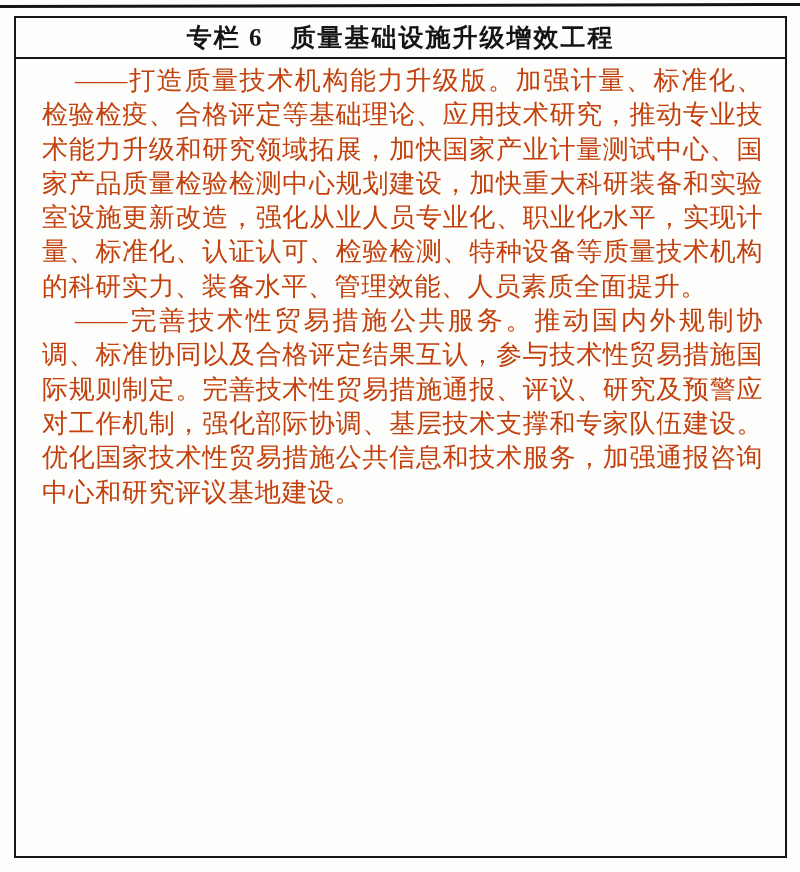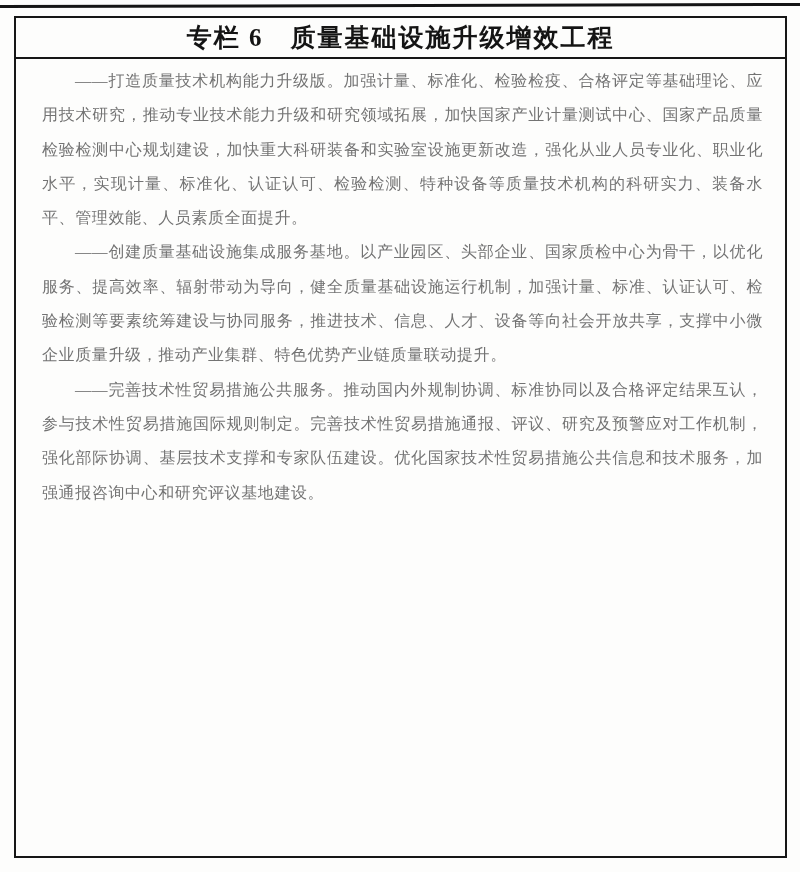--- a/index.html
+++ b/index.html
@@ -47,37 +47,36 @@
     font-size: 25px;
     font-weight: bold;
     letter-spacing: 2px;
     white-space: pre;
   }
   .panel-body {
     padding: 5px 22px 0 26px;
   }
   .panel-body p {
     margin: 0;
-    font-size: 16px;
+    font-size: 26px;
     line-height: 34.3px;
     letter-spacing: 0.6px;
     text-align: justify;
     text-justify: inter-ideograph;
     text-indent: 33px;
-    color: #737373;
+    color: #c2410c;
   }
 </style>
 </head>
 <body>
 
 <div class="page">
   <div class="top-rule"></div>
 
   <div class="panel">
     <div class="panel-title">专栏 6　质量基础设施升级增效工程</div>
 
     <div class="panel-body">
       <p>——打造质量技术机构能力升级版。加强计量、标准化、检验检疫、合格评定等基础理论、应用技术研究，推动专业技术能力升级和研究领域拓展，加快国家产业计量测试中心、国家产品质量检验检测中心规划建设，加快重大科研装备和实验室设施更新改造，强化从业人员专业化、职业化水平，实现计量、标准化、认证认可、检验检测、特种设备等质量技术机构的科研实力、装备水平、管理效能、人员素质全面提升。</p>
-      <p>——创建质量基础设施集成服务基地。以产业园区、头部企业、国家质检中心为骨干，以优化服务、提高效率、辐射带动为导向，健全质量基础设施运行机制，加强计量、标准、认证认可、检验检测等要素统筹建设与协同服务，推进技术、信息、人才、设备等向社会开放共享，支撑中小微企业质量升级，推动产业集群、特色优势产业链质量联动提升。</p>
       <p>——完善技术性贸易措施公共服务。推动国内外规制协调、标准协同以及合格评定结果互认，参与技术性贸易措施国际规则制定。完善技术性贸易措施通报、评议、研究及预警应对工作机制，强化部际协调、基层技术支撑和专家队伍建设。优化国家技术性贸易措施公共信息和技术服务，加强通报咨询中心和研究评议基地建设。</p>
     </div>
   </div>
 </div>
 
 </body></html>

